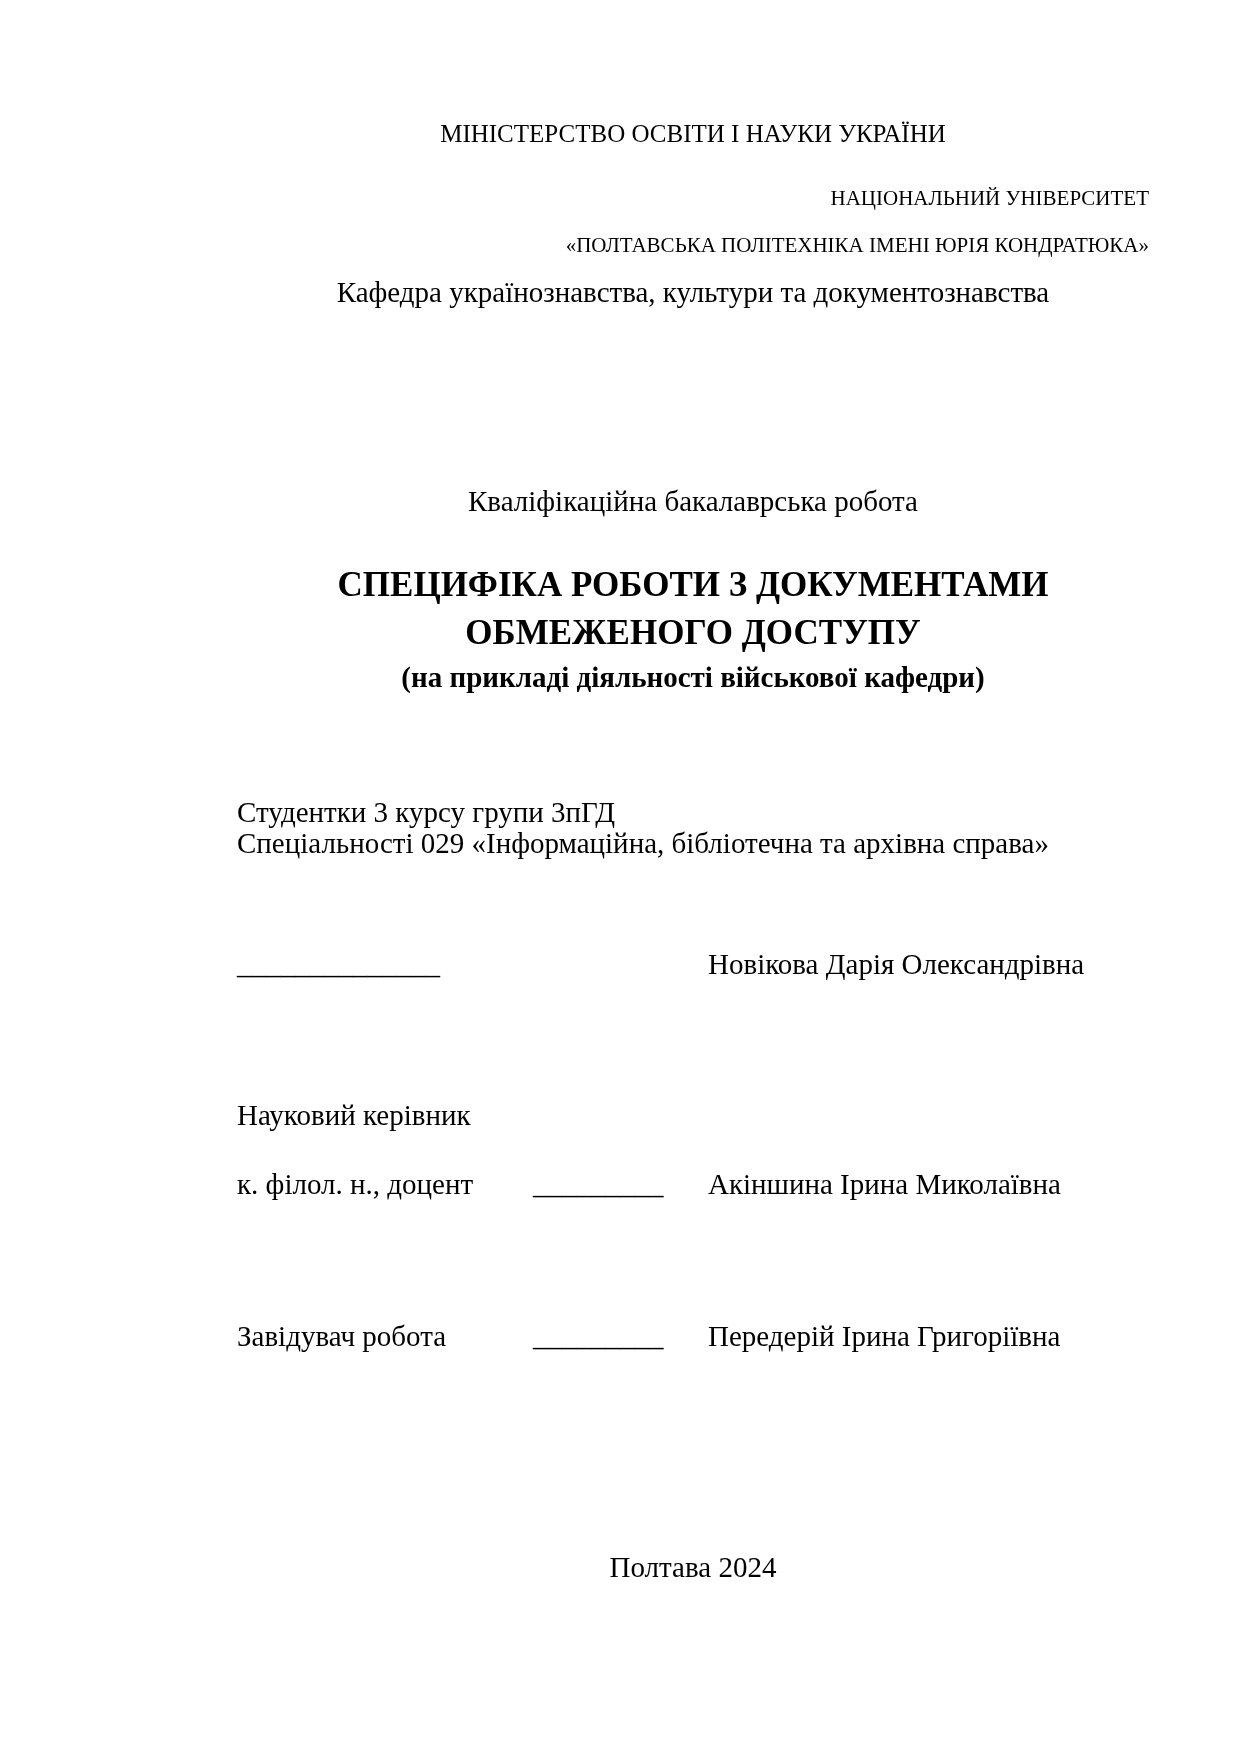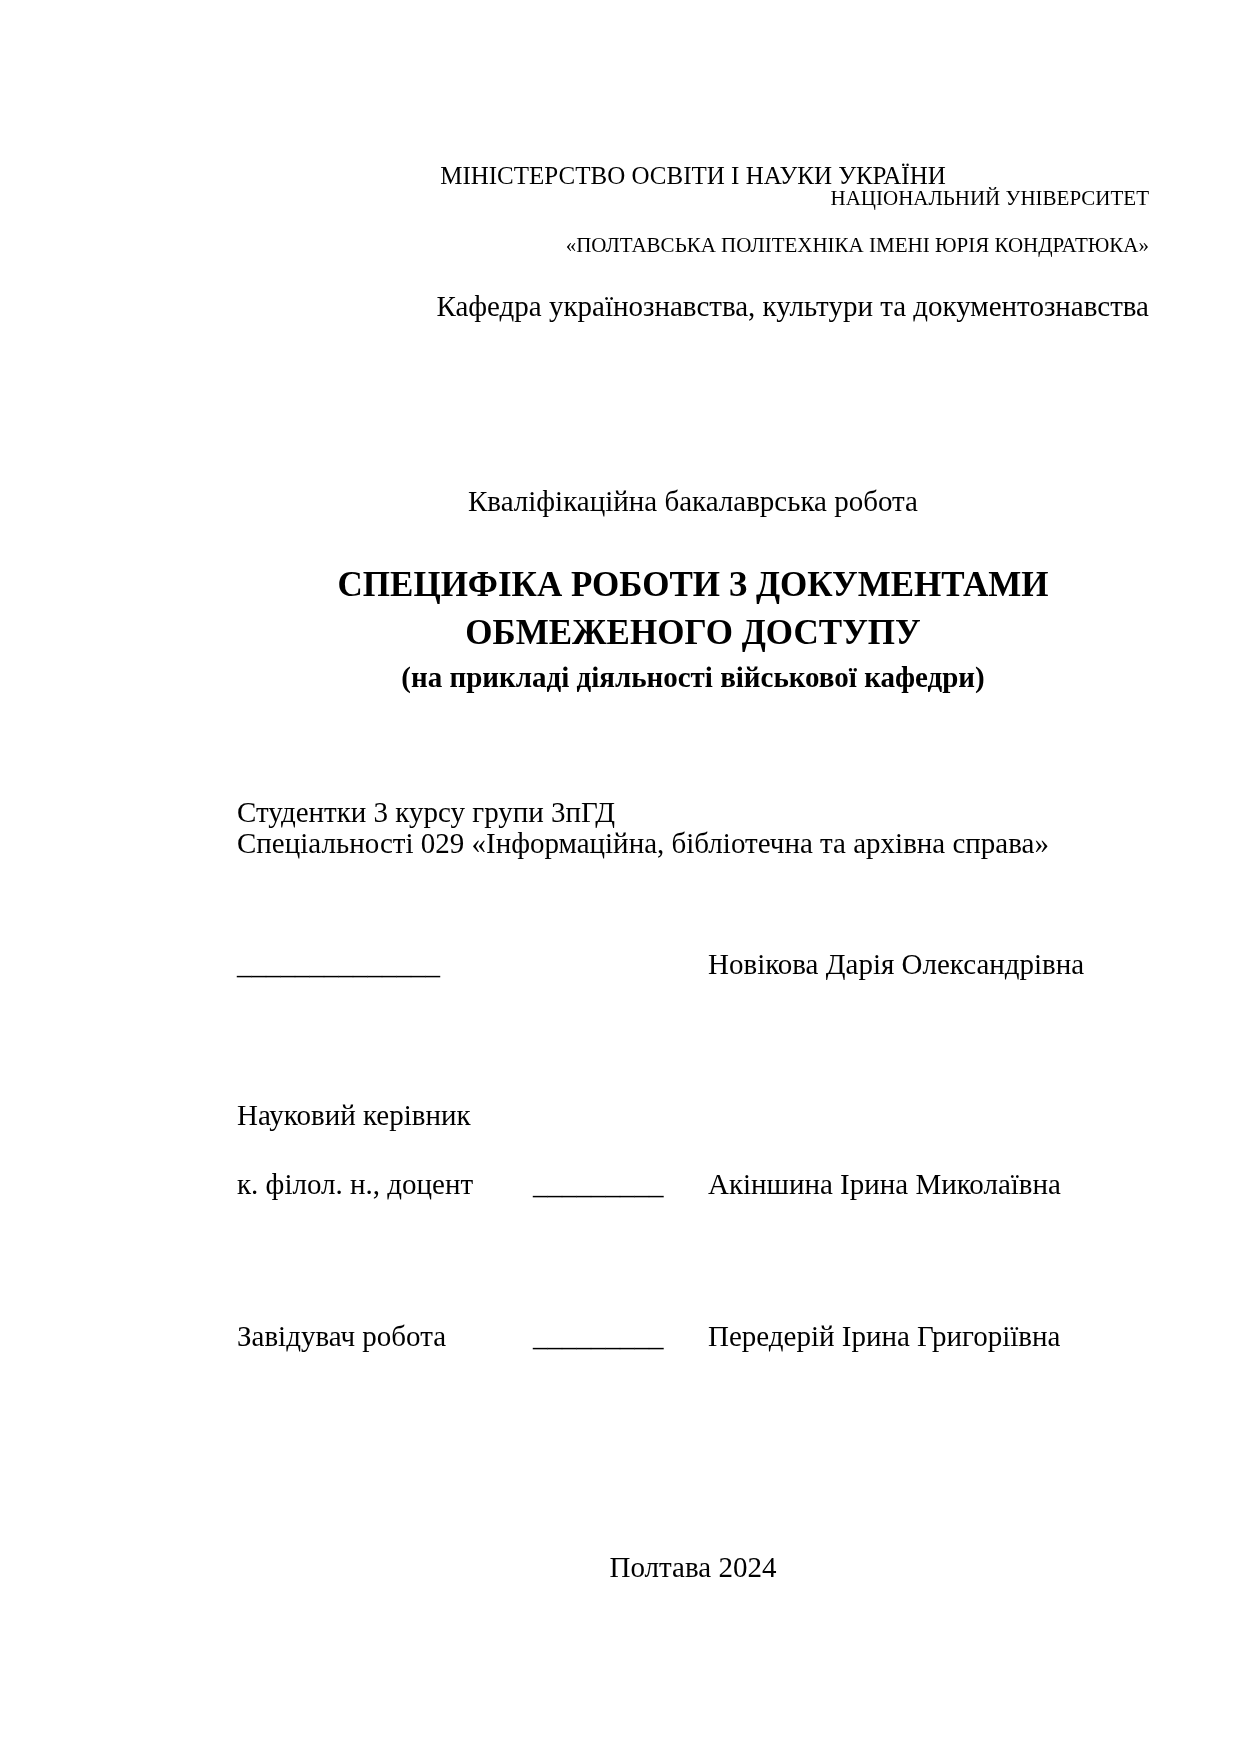--- a/index.html
+++ b/index.html
@@ -24,31 +24,31 @@
       height: 100%;
     }
     .line {
       position: absolute;
       left: 0;
       width: 100%;
       line-height: 1.15;
       white-space: nowrap;
     }
     .center { text-align: center; }
-    .fs-small  { font-size: 25px; margin-top: 42px; }
+    .fs-small  { font-size: 25px; }
     .fs-univ   { font-size: 21px; text-align: right; }
     .fs-body   { font-size: 29px; }
     .fs-title  { font-size: 35px; font-weight: bold; }
     .fs-note   { font-size: 29px; font-weight: bold; }
 
     
     .y-ministry   { top: 120px; }
     .y-univ1      { top: 186px; }
     .y-univ2      { top: 233px; }
-    .y-dept       { top: 290px; text-align: right; }
+    .y-dept       { top: 276px; }
     .y-worktype   { top: 485px; }
     .y-title1     { top: 565px; }
     .y-title2     { top: 613px; }
     .y-titlenote  { top: 661px; }
     .y-student1   { top: 796px; }
     .y-student2   { top: 827px; }
     .y-sigrow1    { top: 948px; }
     .y-suprole1   { top: 1099px; }
     .y-sigrow2    { top: 1168px; }
     .y-sigrow3    { top: 1320px; }

